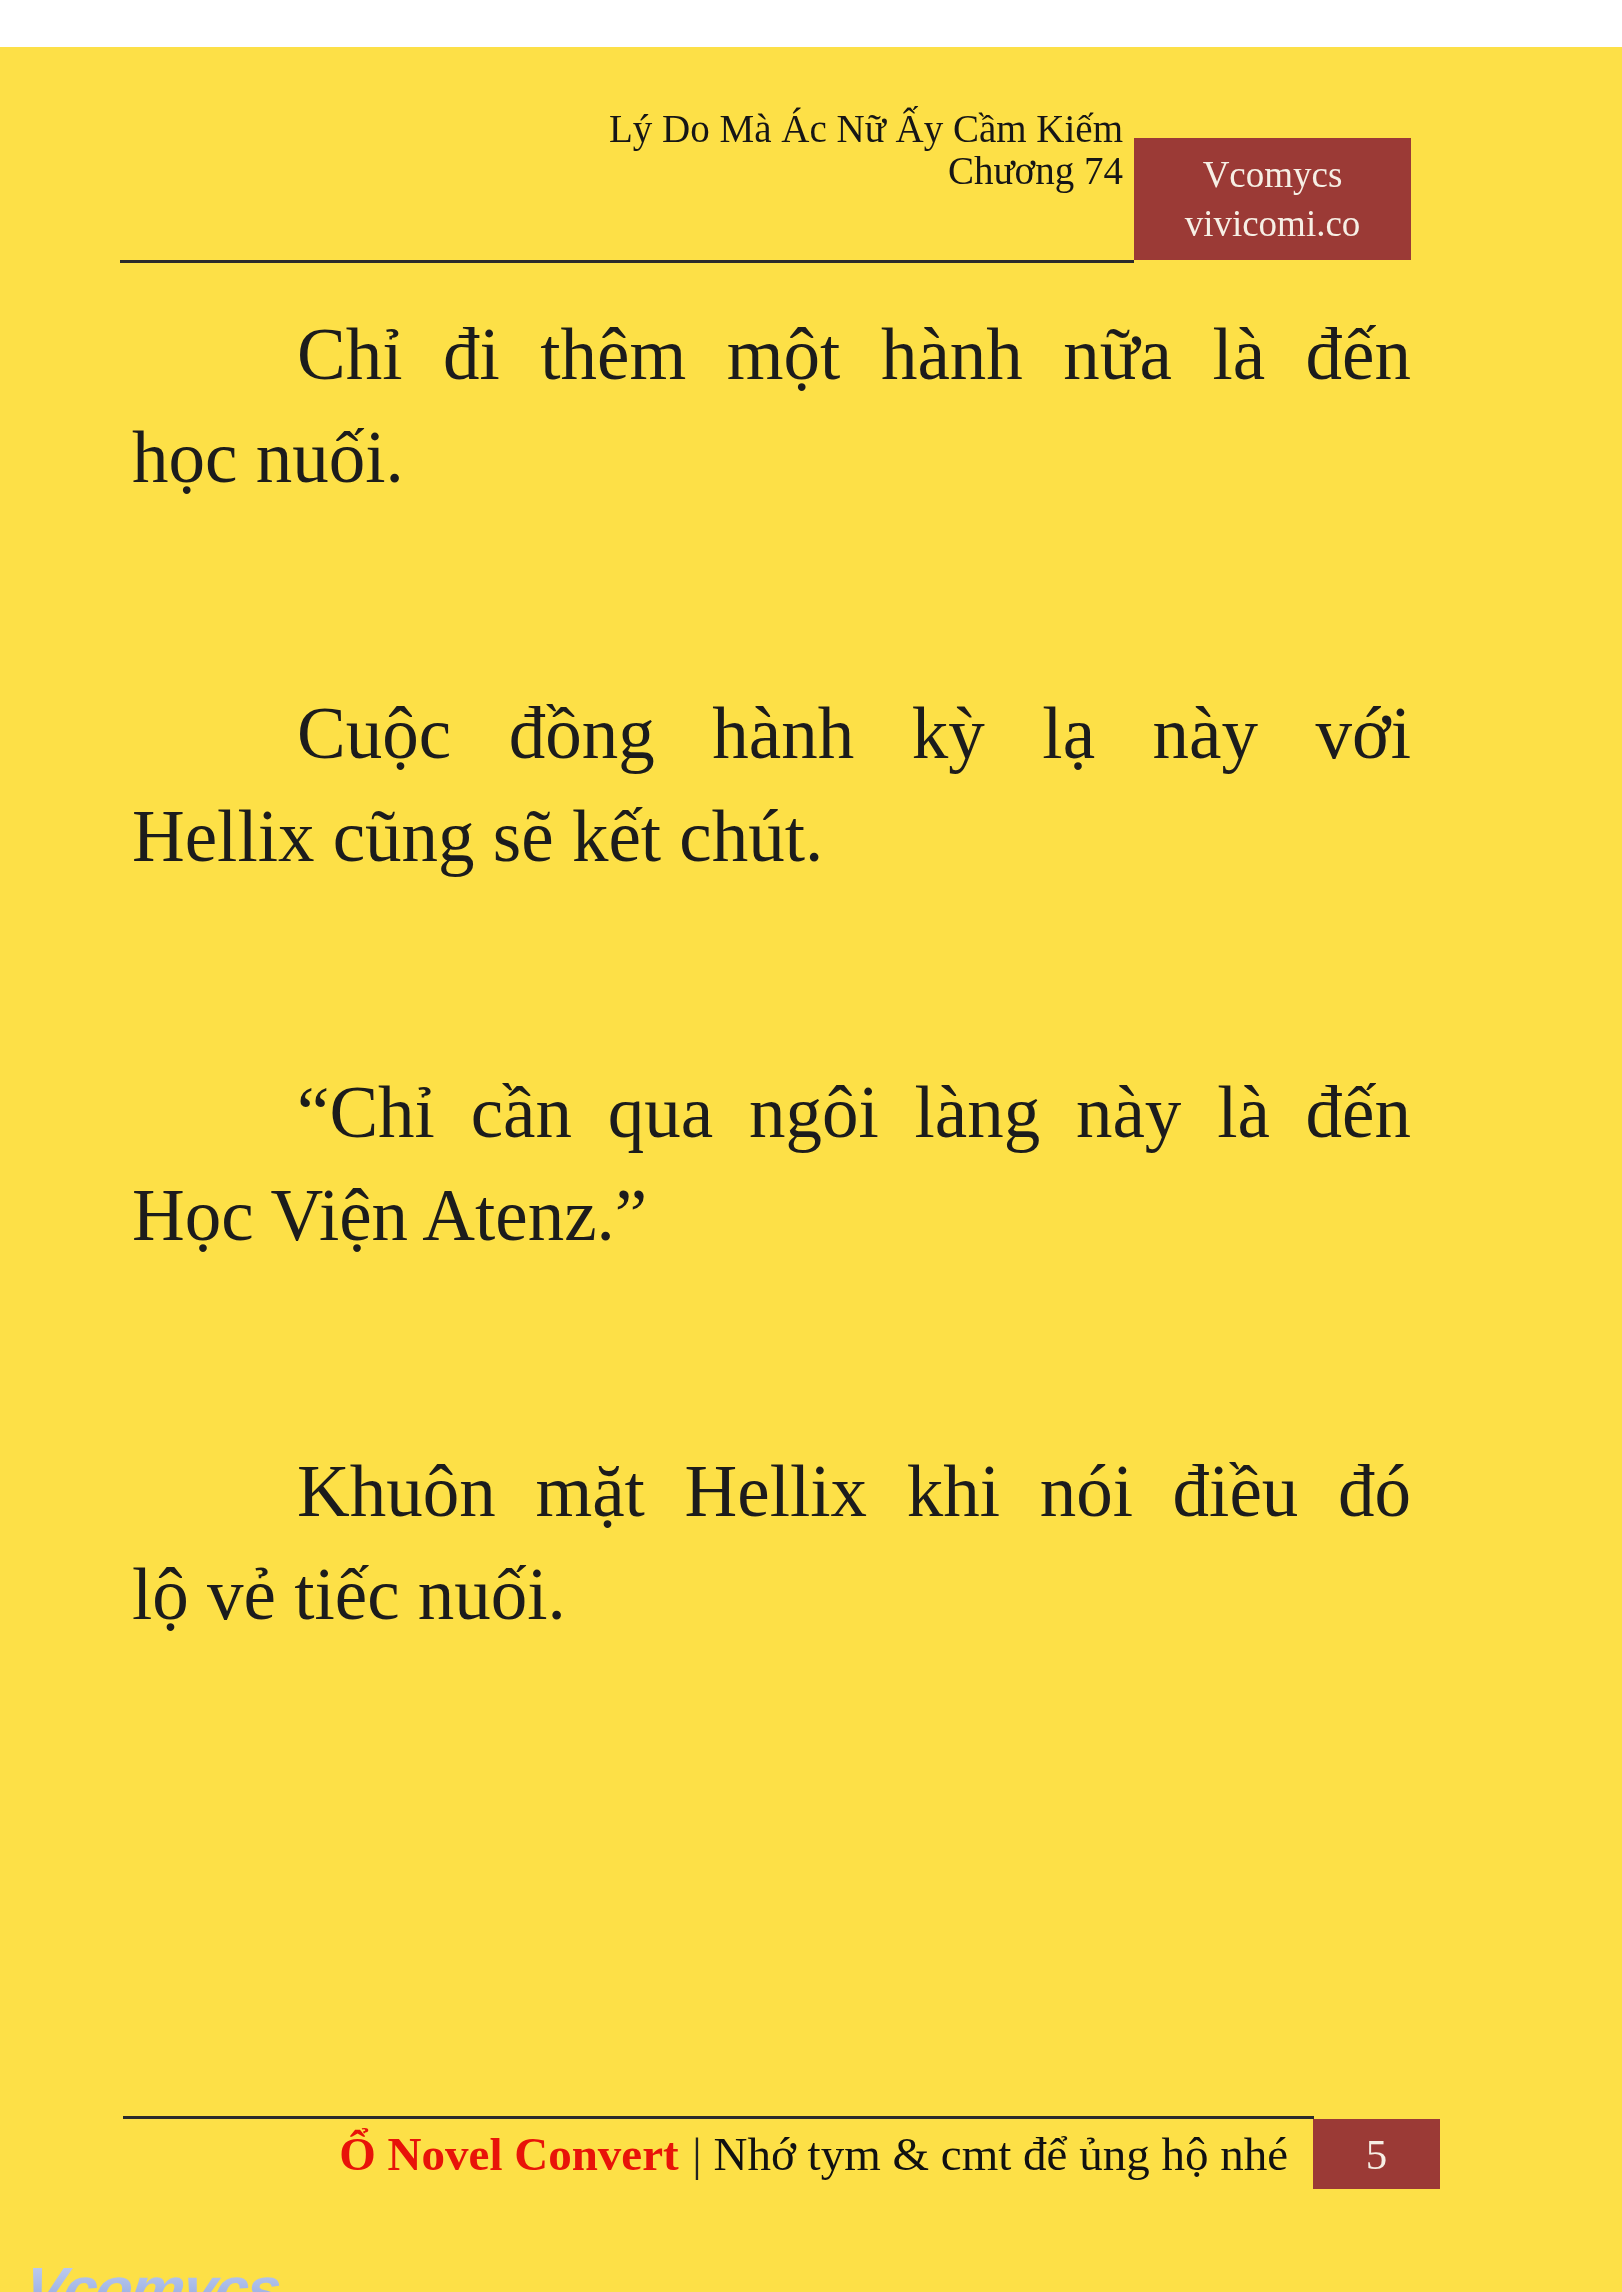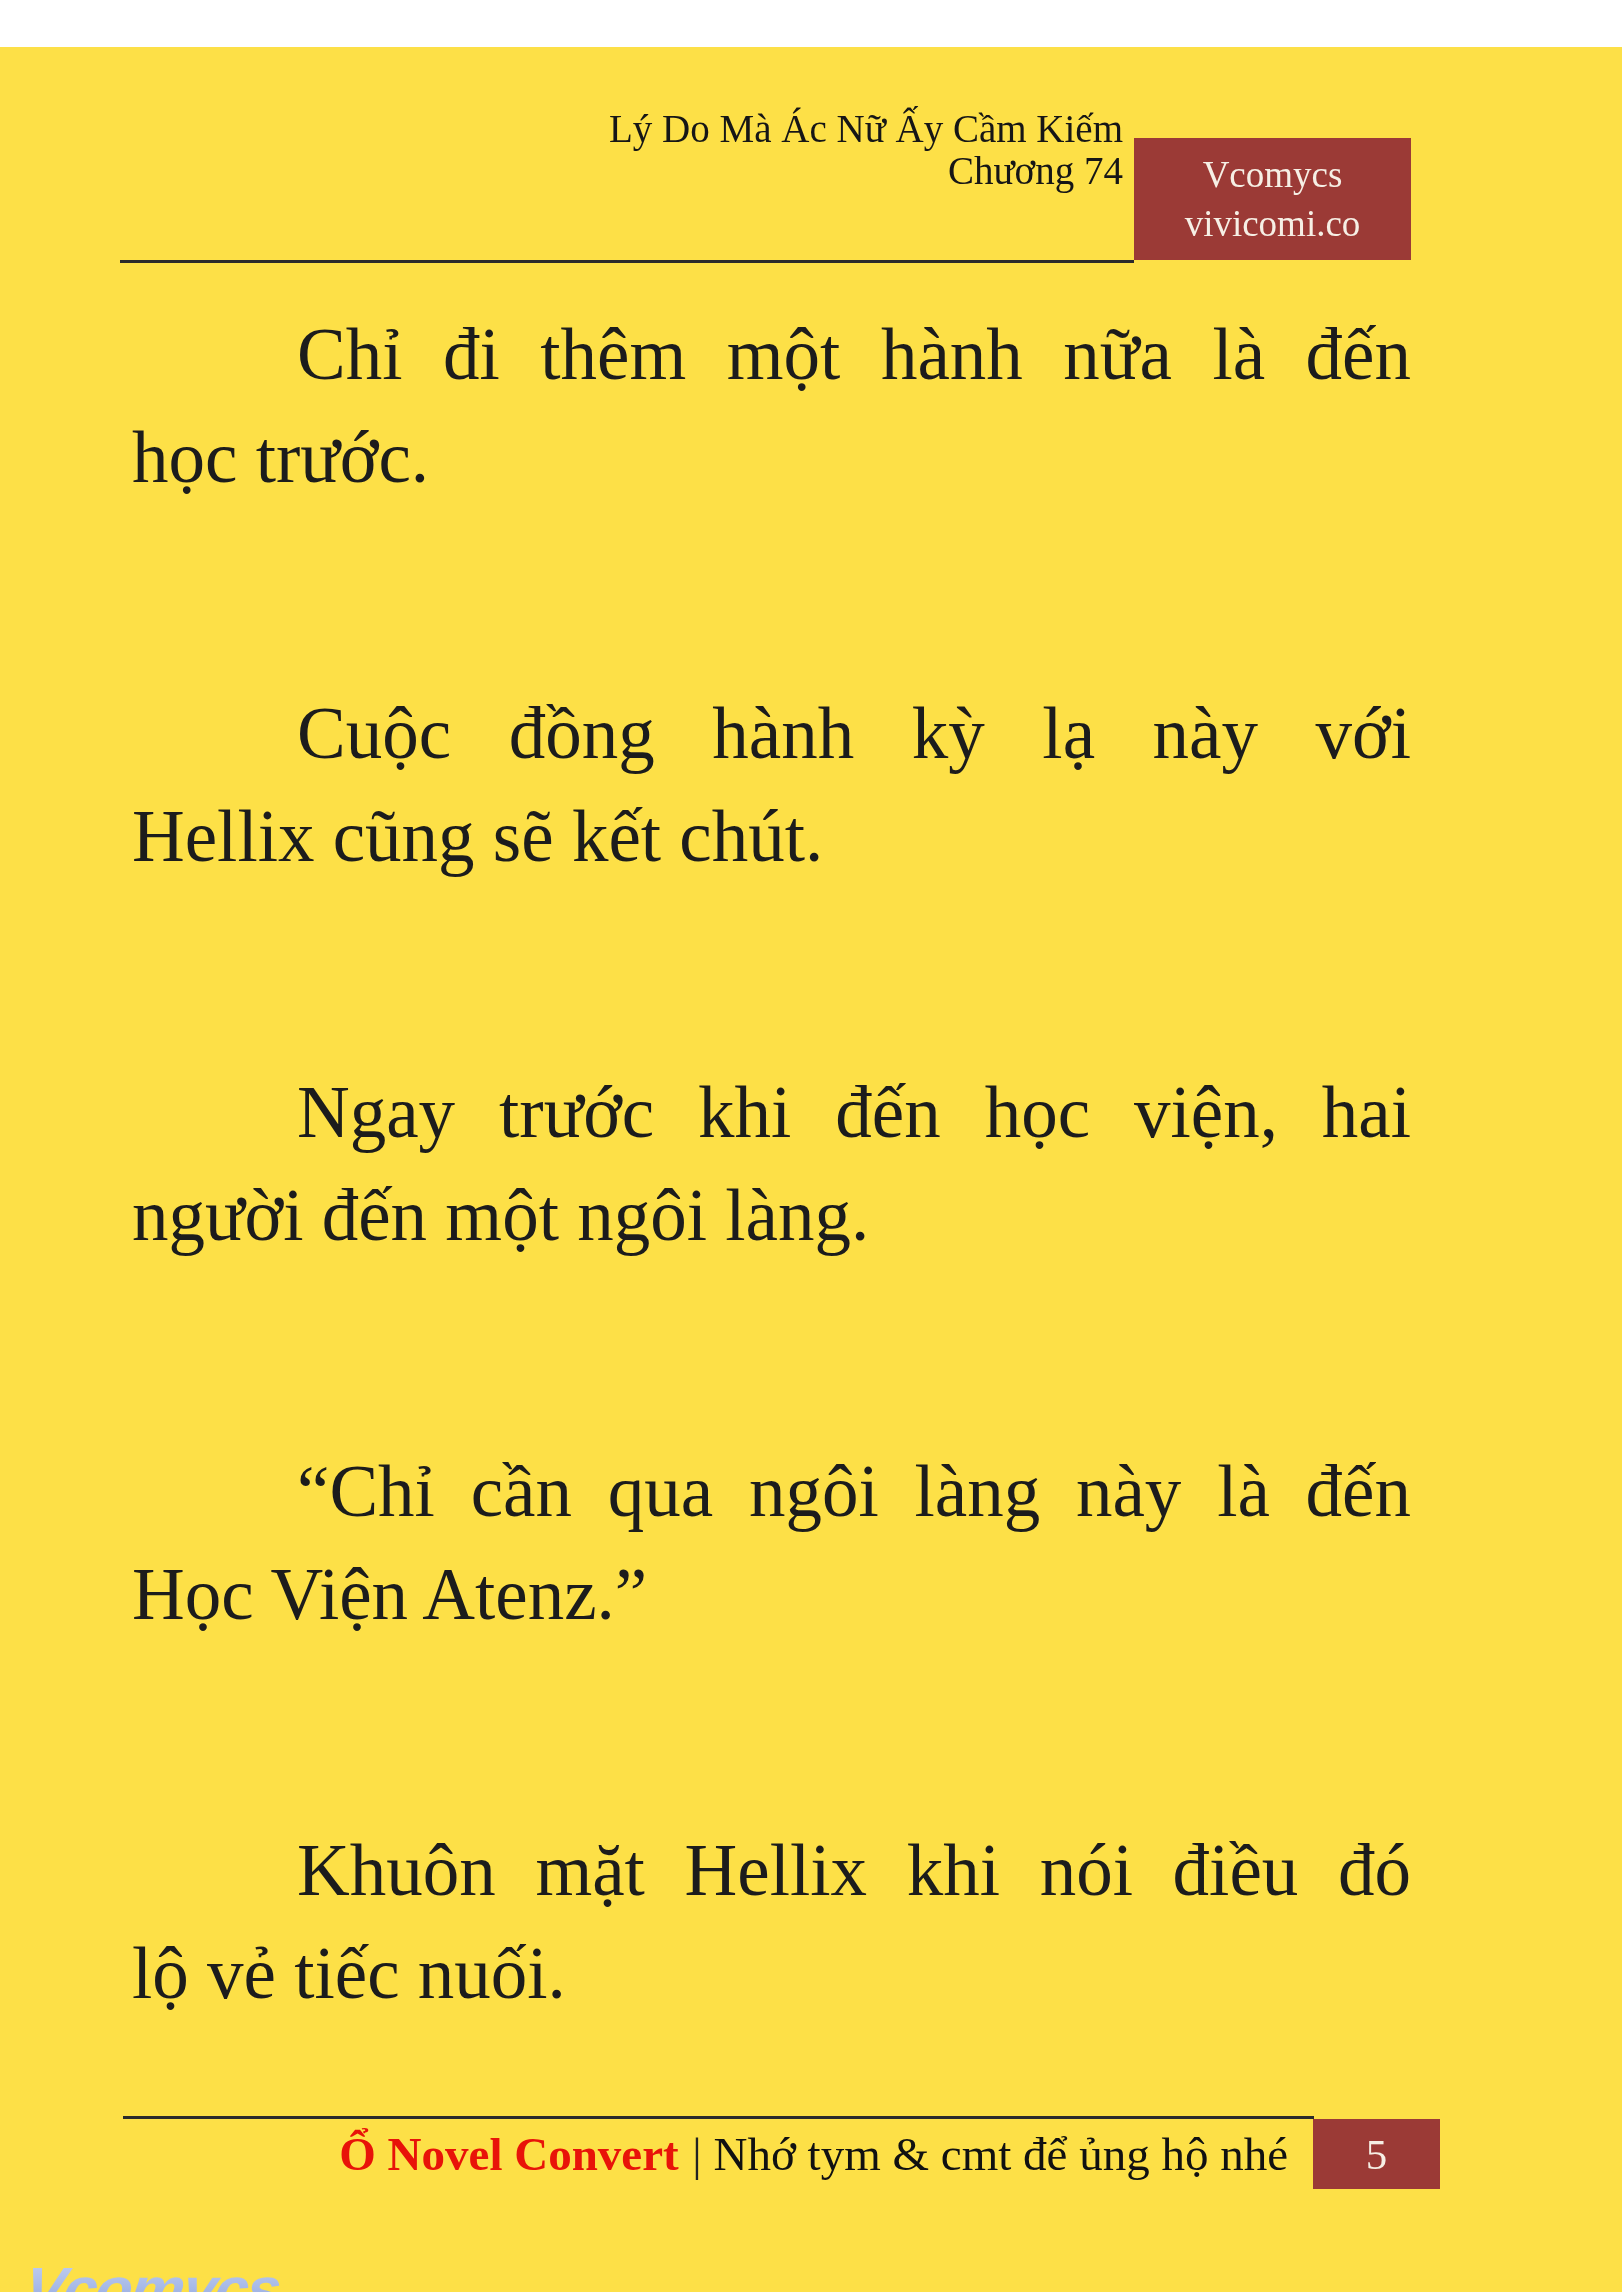--- a/index.html
+++ b/index.html
@@ -152,29 +152,25 @@
   <div class="header-box">
     <div>Vcomycs</div>
     <div>vivicomi.co</div>
   </div>
 
   <div class="header-rule"></div>
 
   <div class="content">
       <div class="para">
         <div class="line first">Chỉ đi thêm một hành nữa là đến</div>
-        <div class="line last">học trước.</div>
+        <div class="line last">học nuối.</div>
       </div>
       <div class="para">
         <div class="line first">Cuộc đồng hành kỳ lạ này với</div>
         <div class="line last">Hellix cũng sẽ kết chút.</div>
-      </div>
-      <div class="para">
-        <div class="line first">Ngay trước khi đến học viện, hai</div>
-        <div class="line last">người đến một ngôi làng.</div>
       </div>
       <div class="para">
         <div class="line first">“Chỉ cần qua ngôi làng này là đến</div>
         <div class="line last">Học Viện Atenz.”</div>
       </div>
       <div class="para">
         <div class="line first">Khuôn mặt Hellix khi nói điều đó</div>
         <div class="line last">lộ vẻ tiếc nuối.</div>
       </div>
     </div>

